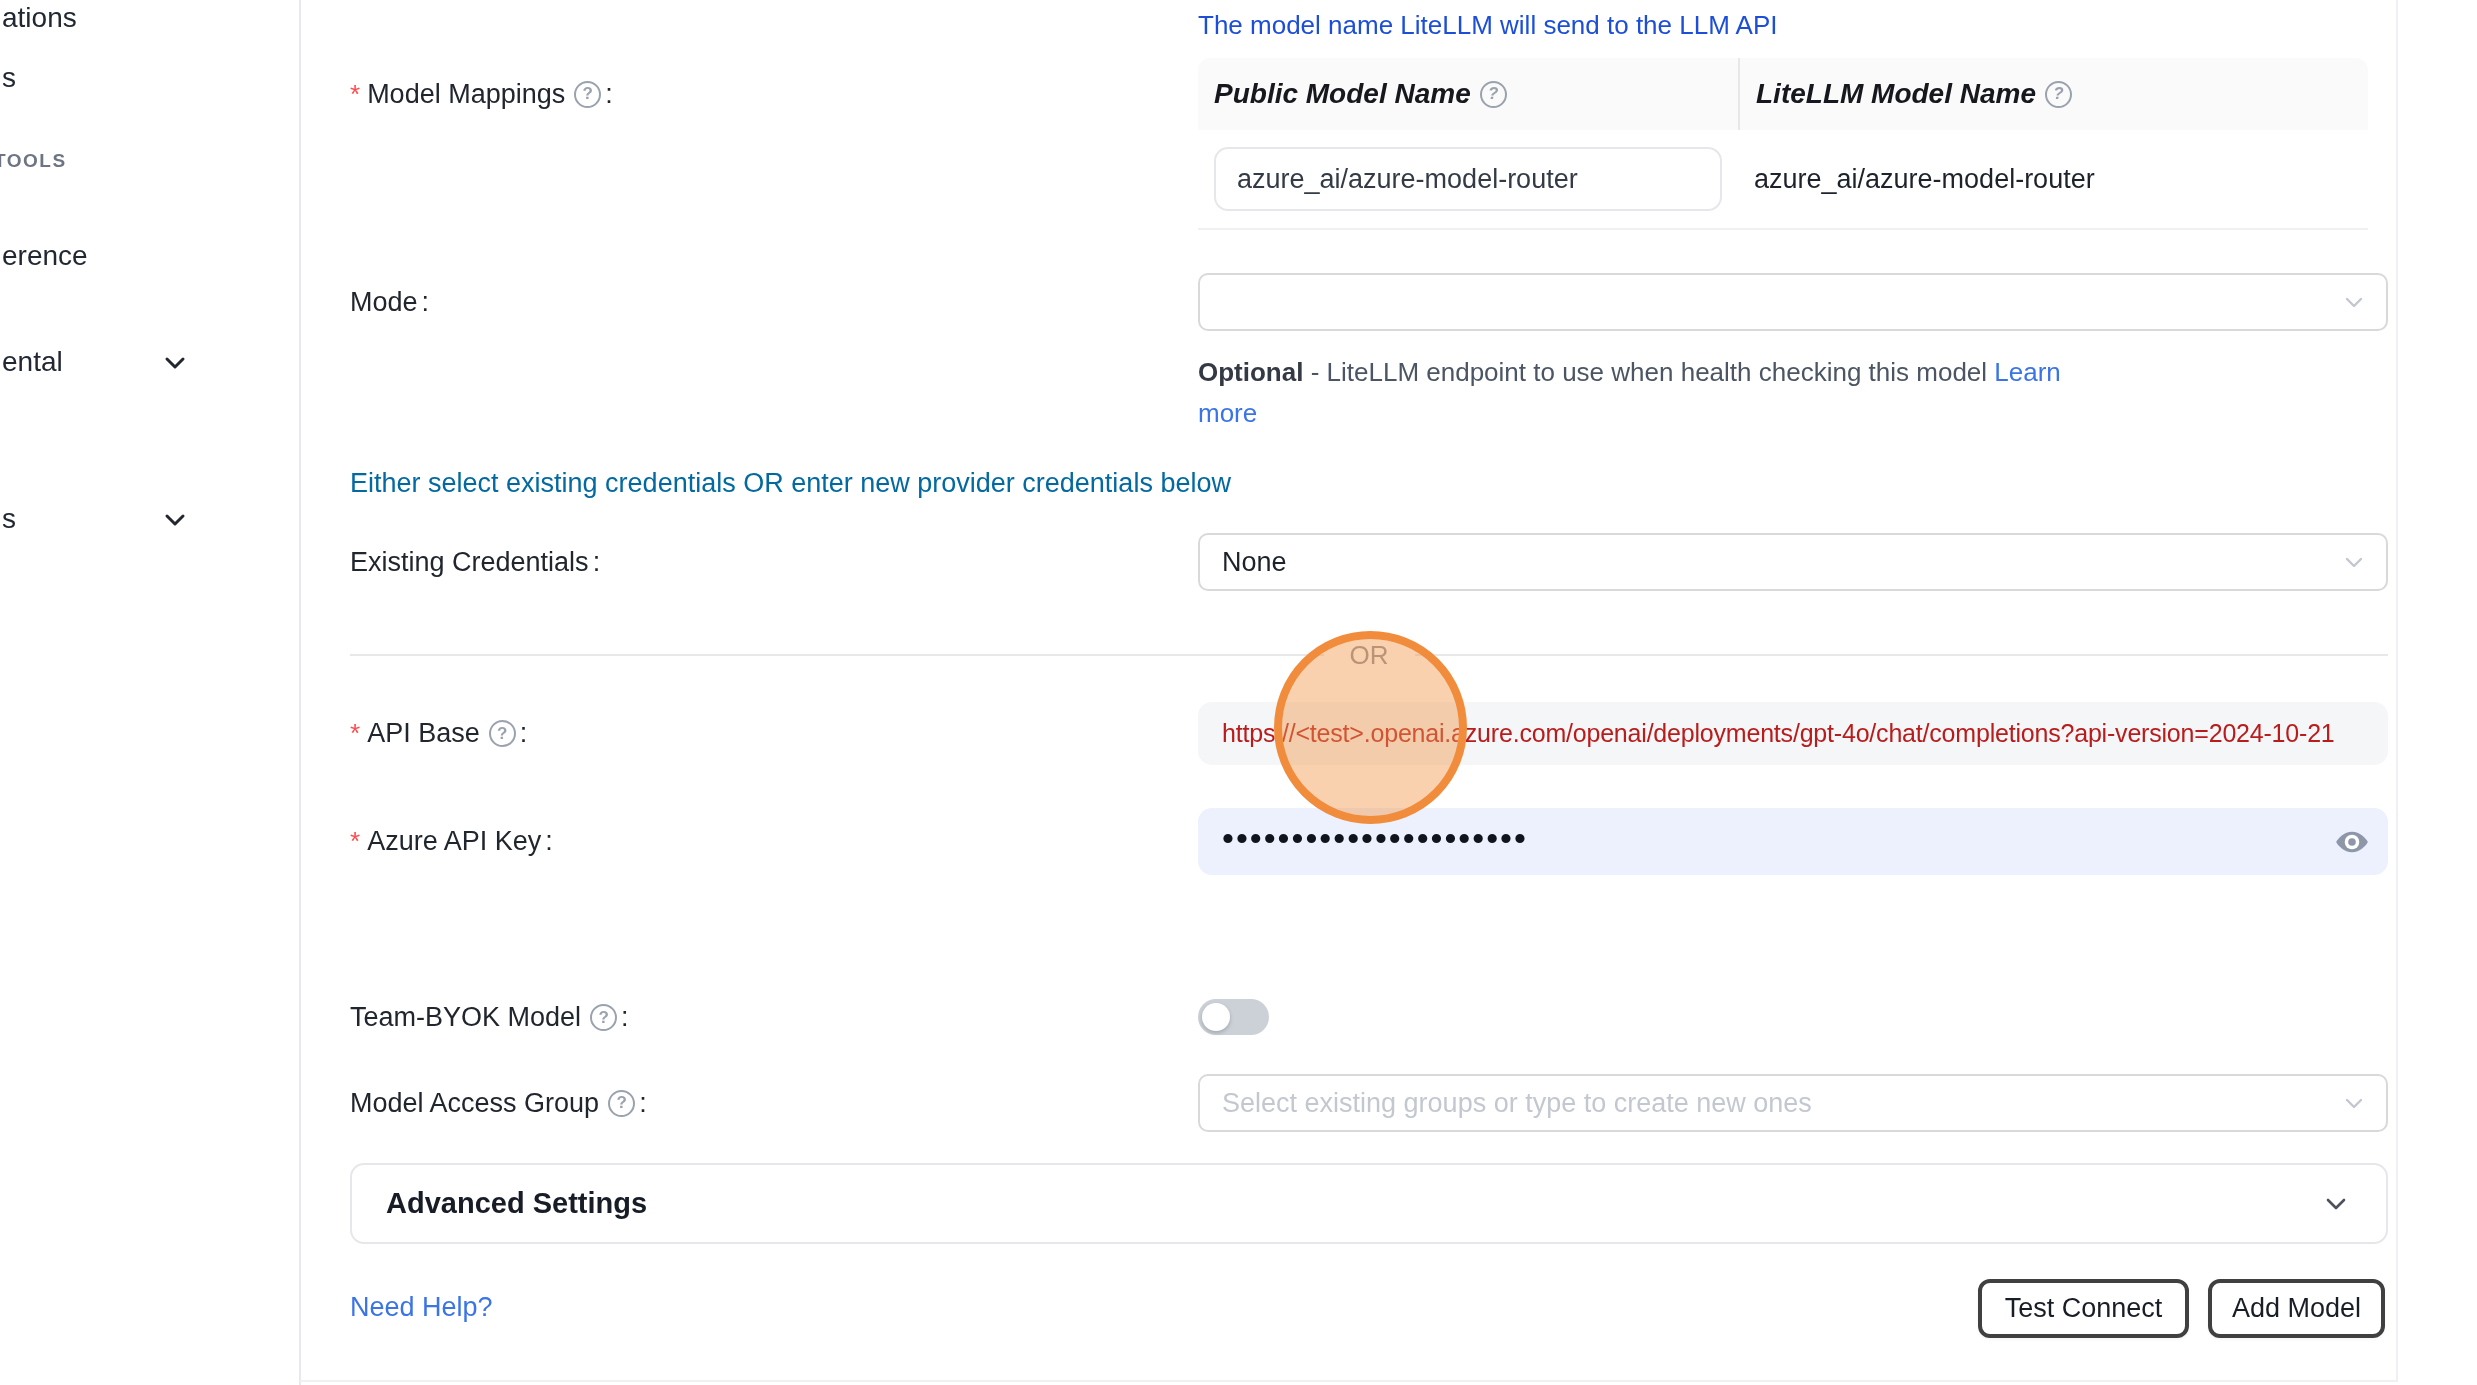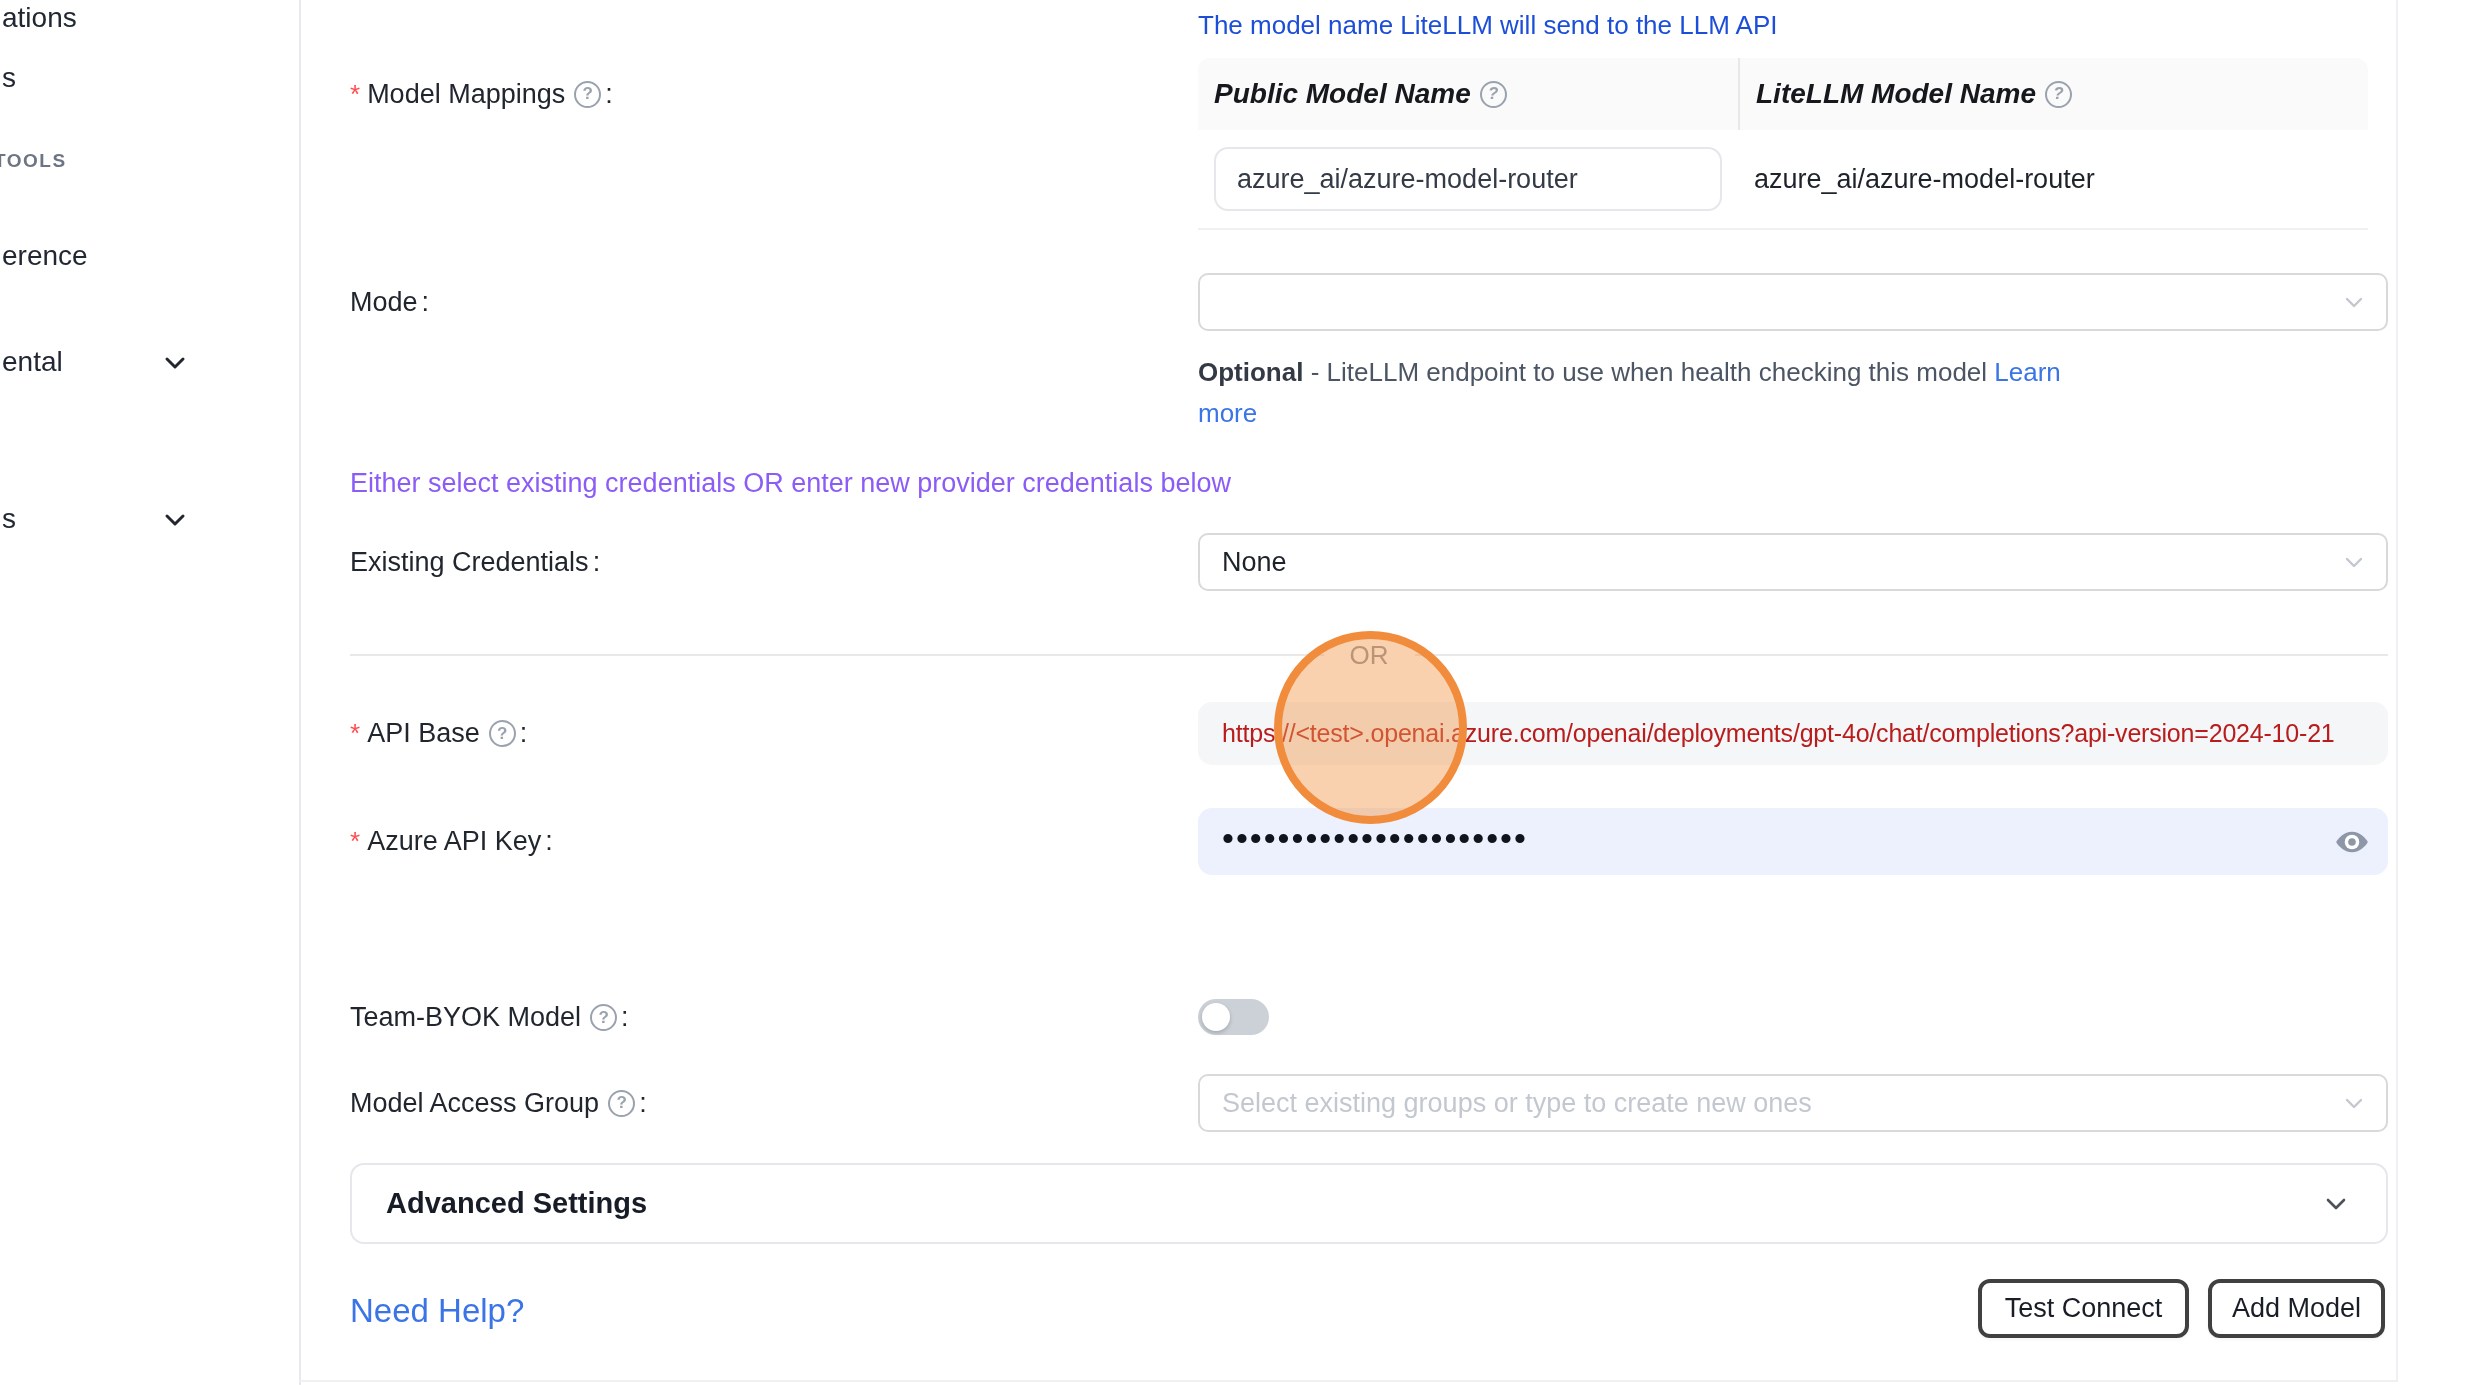--- a/index.html
+++ b/index.html
@@ -37,21 +37,21 @@
 
   
   .select-box { position:absolute; left:1198px; width:1190px; height:58px; background:#fff; border:2px solid #d9d9d9; border-radius:10px; display:flex; align-items:center; padding:0 56px 0 22px; font-size:27px; color:#1d222b; }
   .select-box .placeholder { color:#c3c8d0; overflow:hidden; white-space:nowrap; }
   .select-chevron { position:absolute; right:18px; top:50%; transform:translateY(-50%); width:28px; height:28px; }
 
   .helper { position:absolute; left:1198px; top:352px; width:866px; font-size:26px; line-height:41px; color:#4b5563; white-space:pre-wrap; }
   .helper b { color:#343a45; }
   .link { color:#3b74e6; cursor:pointer; }
 
-  .either-note { position:absolute; left:350px; top:468px; font-size:27px; color:#8b5cf6; }
+  .either-note { position:absolute; left:350px; top:468px; font-size:27px; color:#0369a1; }
 
   
   .divider { position:absolute; left:350px; width:2038px; display:flex; align-items:center; }
   .divider .line { flex:1; height:2px; background:#e8e8e8; }
   .divider .d-text { margin:0 26px; white-space:nowrap; }
   .or-text { font-size:26px; color:#8a9099; }
   .adl-text { font-size:28px; color:#4b525e; }
 
   
   .api-base-input { position:absolute; left:1198px; top:702px; width:1190px; height:63px; background:#f5f6f7; border-radius:14px; display:flex; align-items:center; padding:0 20px 0 24px; font-size:25px; color:#b91c1c; white-space:nowrap; overflow:hidden; letter-spacing:-0.2px; }
@@ -63,21 +63,21 @@
 
   
   .toggle { position:absolute; left:1198px; top:999px; width:71px; height:36px; border-radius:36px; background:#ccd1d8; cursor:pointer; }
   .toggle .knob { position:absolute; left:4px; top:4px; width:28px; height:28px; border-radius:50%; background:#fff; box-shadow:0 2px 4px rgba(0,0,0,0.2); }
 
   
   .advanced { position:absolute; left:350px; top:1163px; width:2038px; height:81px; border:2px solid #e5e7eb; border-radius:14px; background:#fff; display:flex; align-items:center; padding:0 34px; cursor:pointer; }
   .advanced .adv-label { font-size:29px; font-weight:700; color:#171c26; }
   .advanced .adv-chevron { margin-left:auto; width:32px; height:32px; }
 
-  .need-help { position:absolute; left:350px; top:1292px; font-size:33px; color:#3b74e6; cursor:pointer; }
+  .need-help { position:absolute; left:350px; top:1292px; font-size:27px; color:#3b74e6; cursor:pointer; }
 
   .btn { position:absolute; top:1279px; height:59px; background:#fff; border:4px solid #404040; border-radius:12px; display:flex; align-items:center; justify-content:center; font-size:27px; color:#191d26; box-shadow:0 2px 3px rgba(0,0,0,0.04); cursor:pointer; }
   .btn-test { left:1978px; width:211px; }
   .btn-add { left:2208px; width:177px; }
 
   
   .click-circle { position:absolute; left:1274px; top:631px; width:193px; height:193px; border-radius:50%; border:8px solid #f08c3c; background:rgba(242,153,78,0.45); pointer-events:none; }
 </style>
 </head>
 <body>

